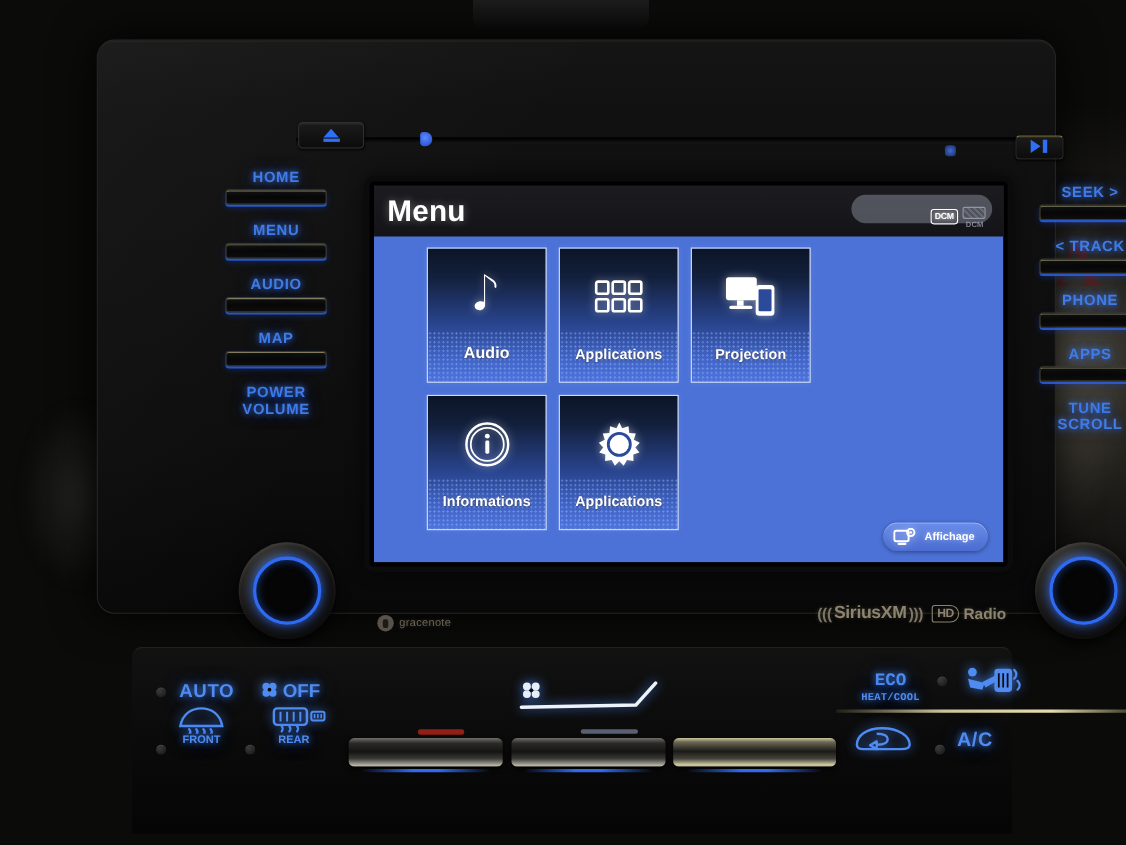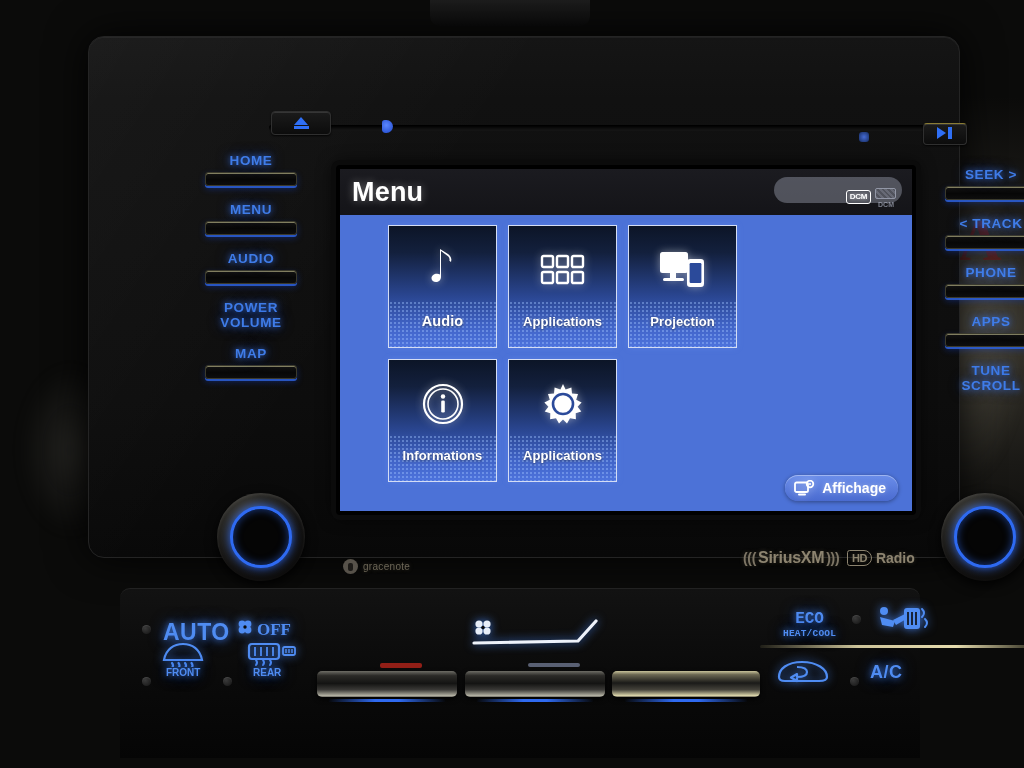--- a/index.html
+++ b/index.html
@@ -215,21 +215,21 @@
   
   #affichage {
     position:absolute; right: 14px; bottom: 10px;
     height: 26px; padding: 0 12px 0 9px;
     background: linear-gradient(180deg, #6b8eea, #4a6bd0);
     border-radius: 13px;
     display:flex; align-items:center; gap:6px;
     box-shadow: 0 1px 4px rgba(0,0,0,.4), inset 0 1px 0 rgba(255,255,255,.35);
   }
   #affichage-label {
-    color:#fff; font-size: 14px; font-weight:bold;
+    color:#fff; font-size: 10px; font-weight:bold;
     text-shadow:0 0 5px rgba(255,255,255,.4);
   }
 
   
   .brand {
     position:absolute; color:#6a6354; font-weight:bold;
     text-shadow: 0 0 4px rgba(140,130,100,.35);
   }
   #gracenote { left: 254px; top: 522px; display:flex; align-items:center; gap:5px; }
   #gracenote-dot {
@@ -253,22 +253,22 @@
     position: absolute; left: 120px; top: 588px; width: 800px; height: 170px;
     background: linear-gradient(180deg, #121212 0%, #0b0b0b 45%, #050505 100%);
     border-radius: 10px 10px 0 0;
     border-top: 1px solid #222;
   }
   .cl-text {
     position:absolute; color:#4f8cf2; font-weight:bold;
     text-shadow: 0 0 7px rgba(70,135,250,.9), 0 0 16px rgba(40,100,230,.55);
     white-space:nowrap;
   }
-  #cl-auto   { left: 43px;  top: 30px; font-size: 23px; letter-spacing:.5px; }
-  #cl-fanoff { left: 117px; top: 30px; font-size: 17px; display:flex; align-items:flex-end; gap:4px;font-family:Liberation Serif, serif; }
+  #cl-auto   { left: 43px;  top: 30px; font-size: 17px; letter-spacing:.5px; }
+  #cl-fanoff { left: 117px; top: 30px; font-size: 17px; display:flex; align-items:flex-start; gap:4px; }
   #cl-eco    { left: 663px; top: 22px; font-size: 16px; text-align:center; line-height:1.0;font-family:Liberation Mono, monospace; }
   #cl-eco .sub { font-size: 9.5px; letter-spacing:.2px; display:block; margin-top:2px; }
   #cl-ac     { left: 750px; top: 73px; font-size: 18px; letter-spacing:.5px; }
   #cl-front  { left: 46px;  top: 78px; font-size: 10px; text-align:right; }
   #cl-rear   { left: 133px; top: 78px; font-size: 10px; text-align:center; }
 
   .cl-icon { filter: drop-shadow(0 0 5px rgba(70,135,250,.85)); }
 
   #fan-indicator {
     position:absolute; left: 350px; top: 28px; width: 145px; height: 34px;
@@ -347,26 +347,26 @@
     </div>
     <div class="hw-group">
       <div class="hw-label">MENU</div>
       <div class="hw-bar"></div>
     </div>
     <div class="hw-group">
       <div class="hw-label">AUDIO</div>
       <div class="hw-bar"></div>
     </div>
     <div class="hw-group">
+      <div class="hw-label">MAP</div>
+      <div class="hw-bar"></div>
+    </div>
+    <div class="hw-group">
       <div class="hw-label hw-vol-label">POWER</div>
       <div class="hw-label hw-vol-label">VOLUME</div>
-    </div>
-    <div class="hw-group">
-      <div class="hw-label">MAP</div>
-      <div class="hw-bar"></div>
     </div>
   </div>
 
   <div class="side-col" id="right-col">
     <div class="hw-group">
       <div class="hw-label">SEEK &gt;</div>
       <div class="hw-bar"></div>
     </div>
     <div class="hw-group">
       <div class="hw-label">&lt; TRACK</div>

